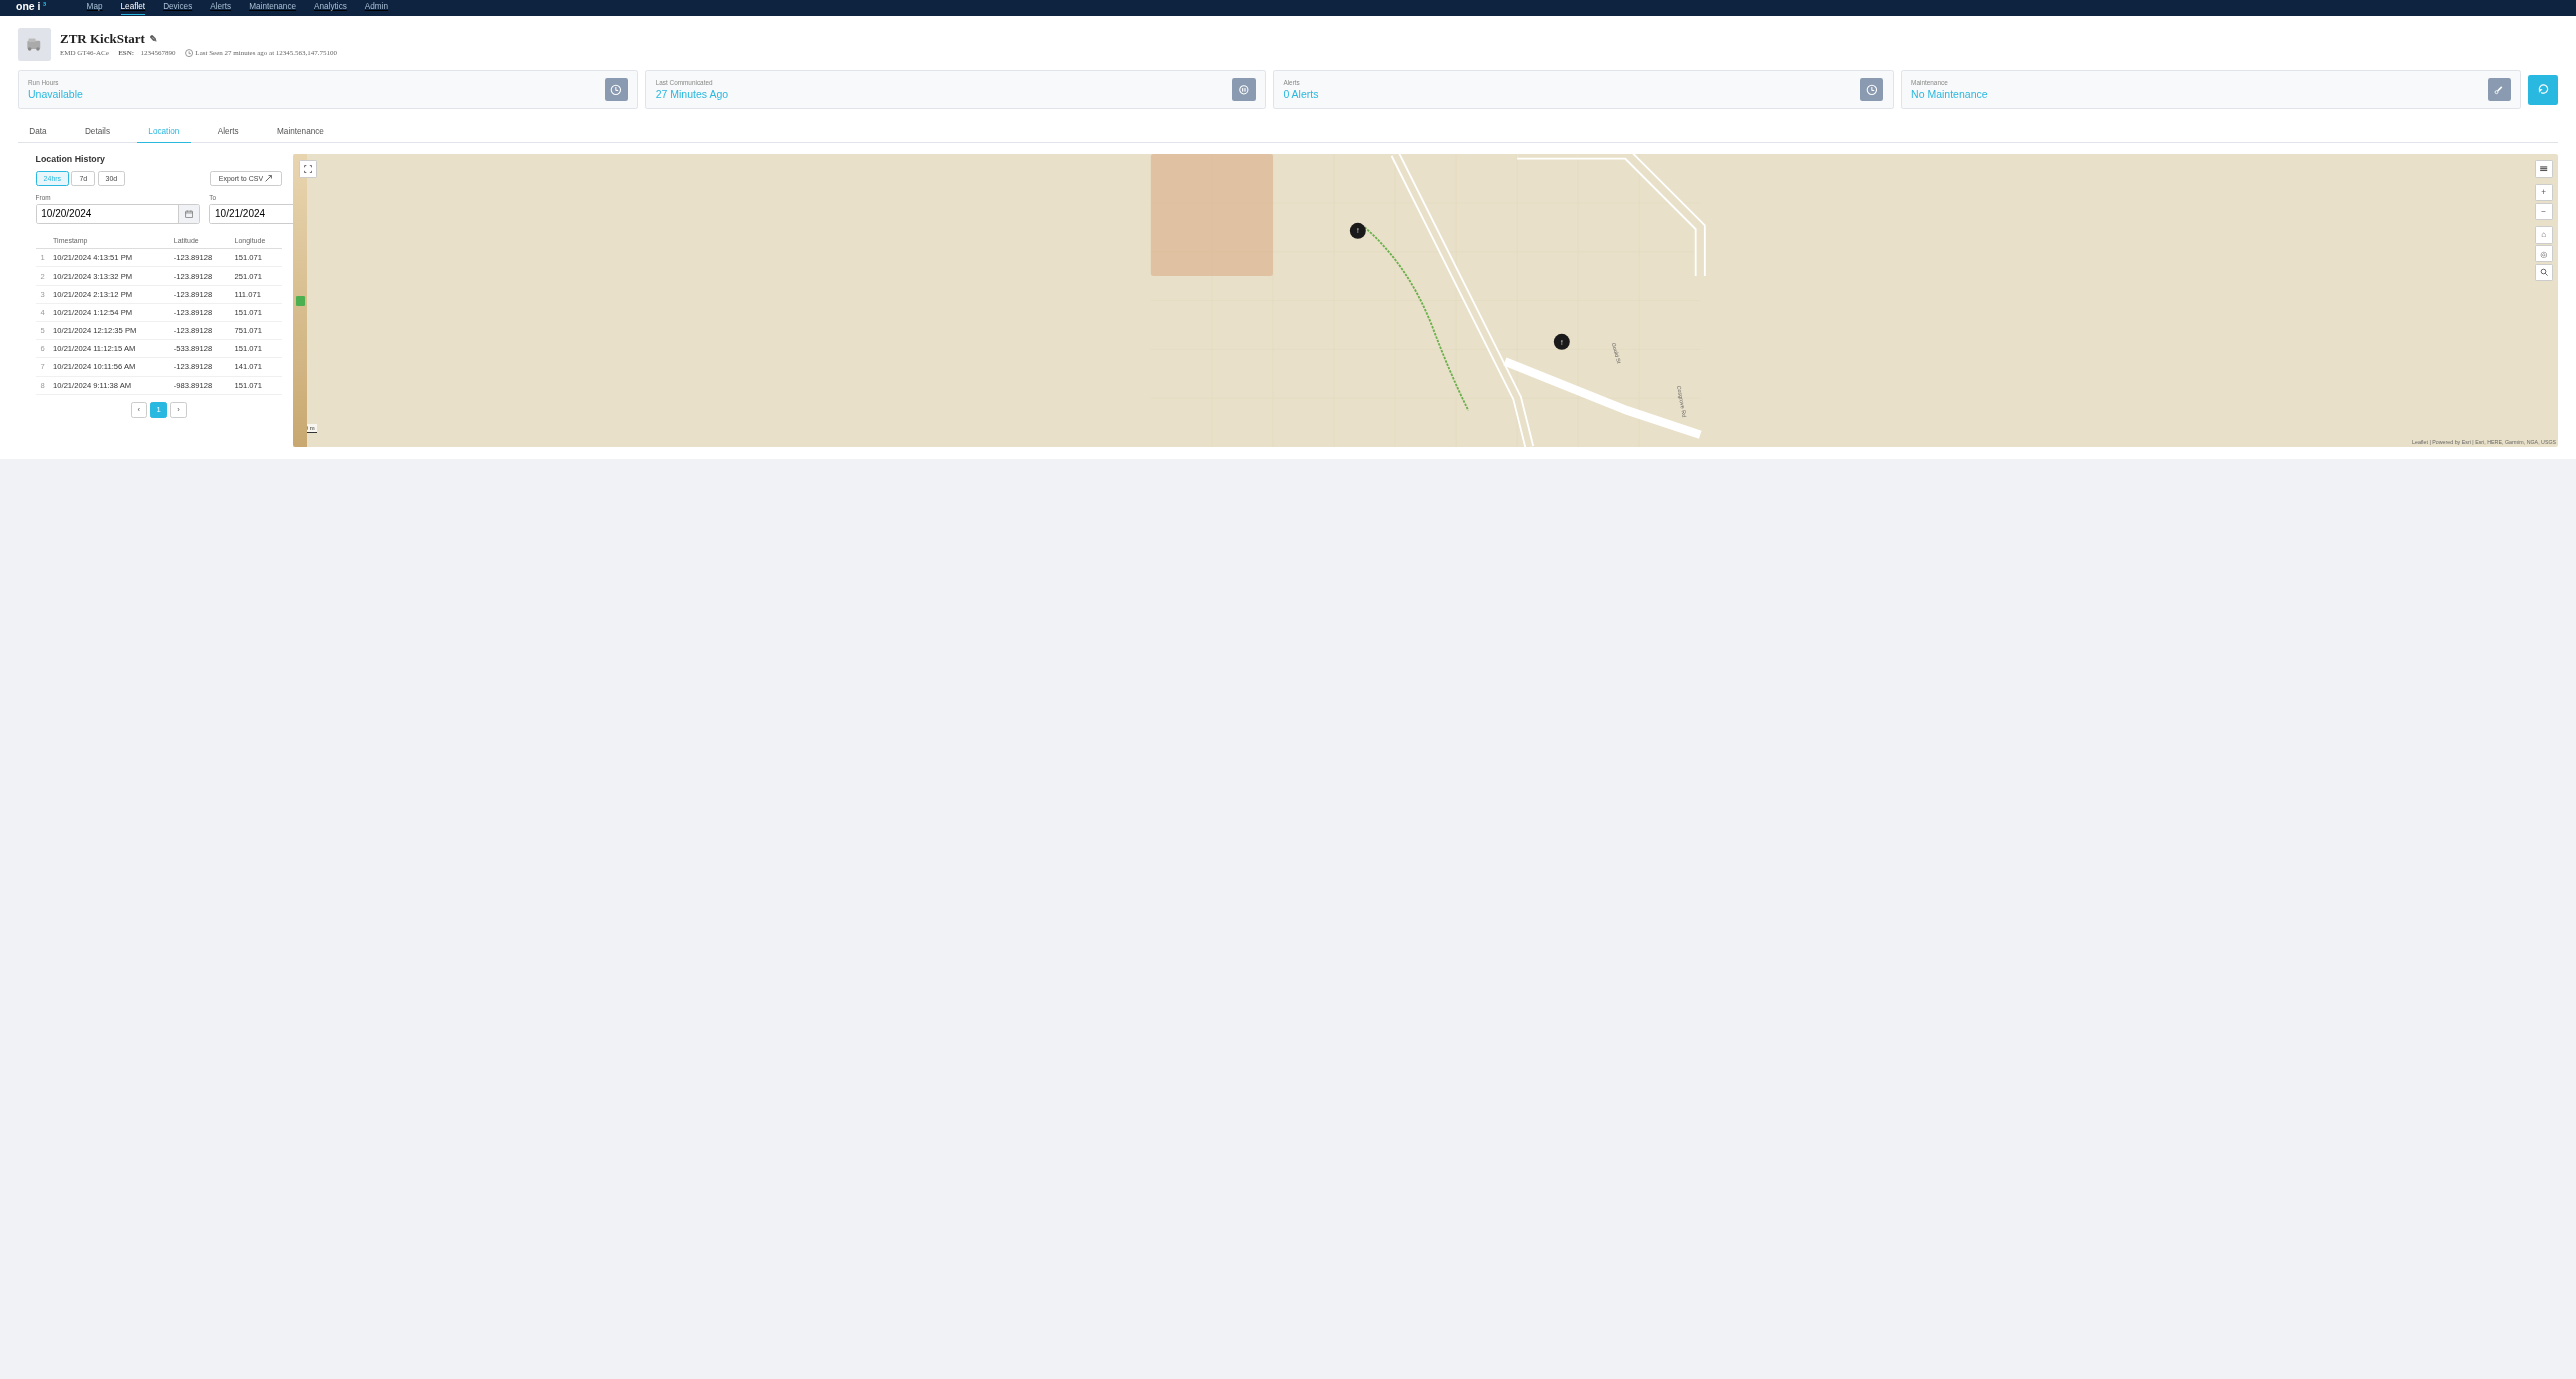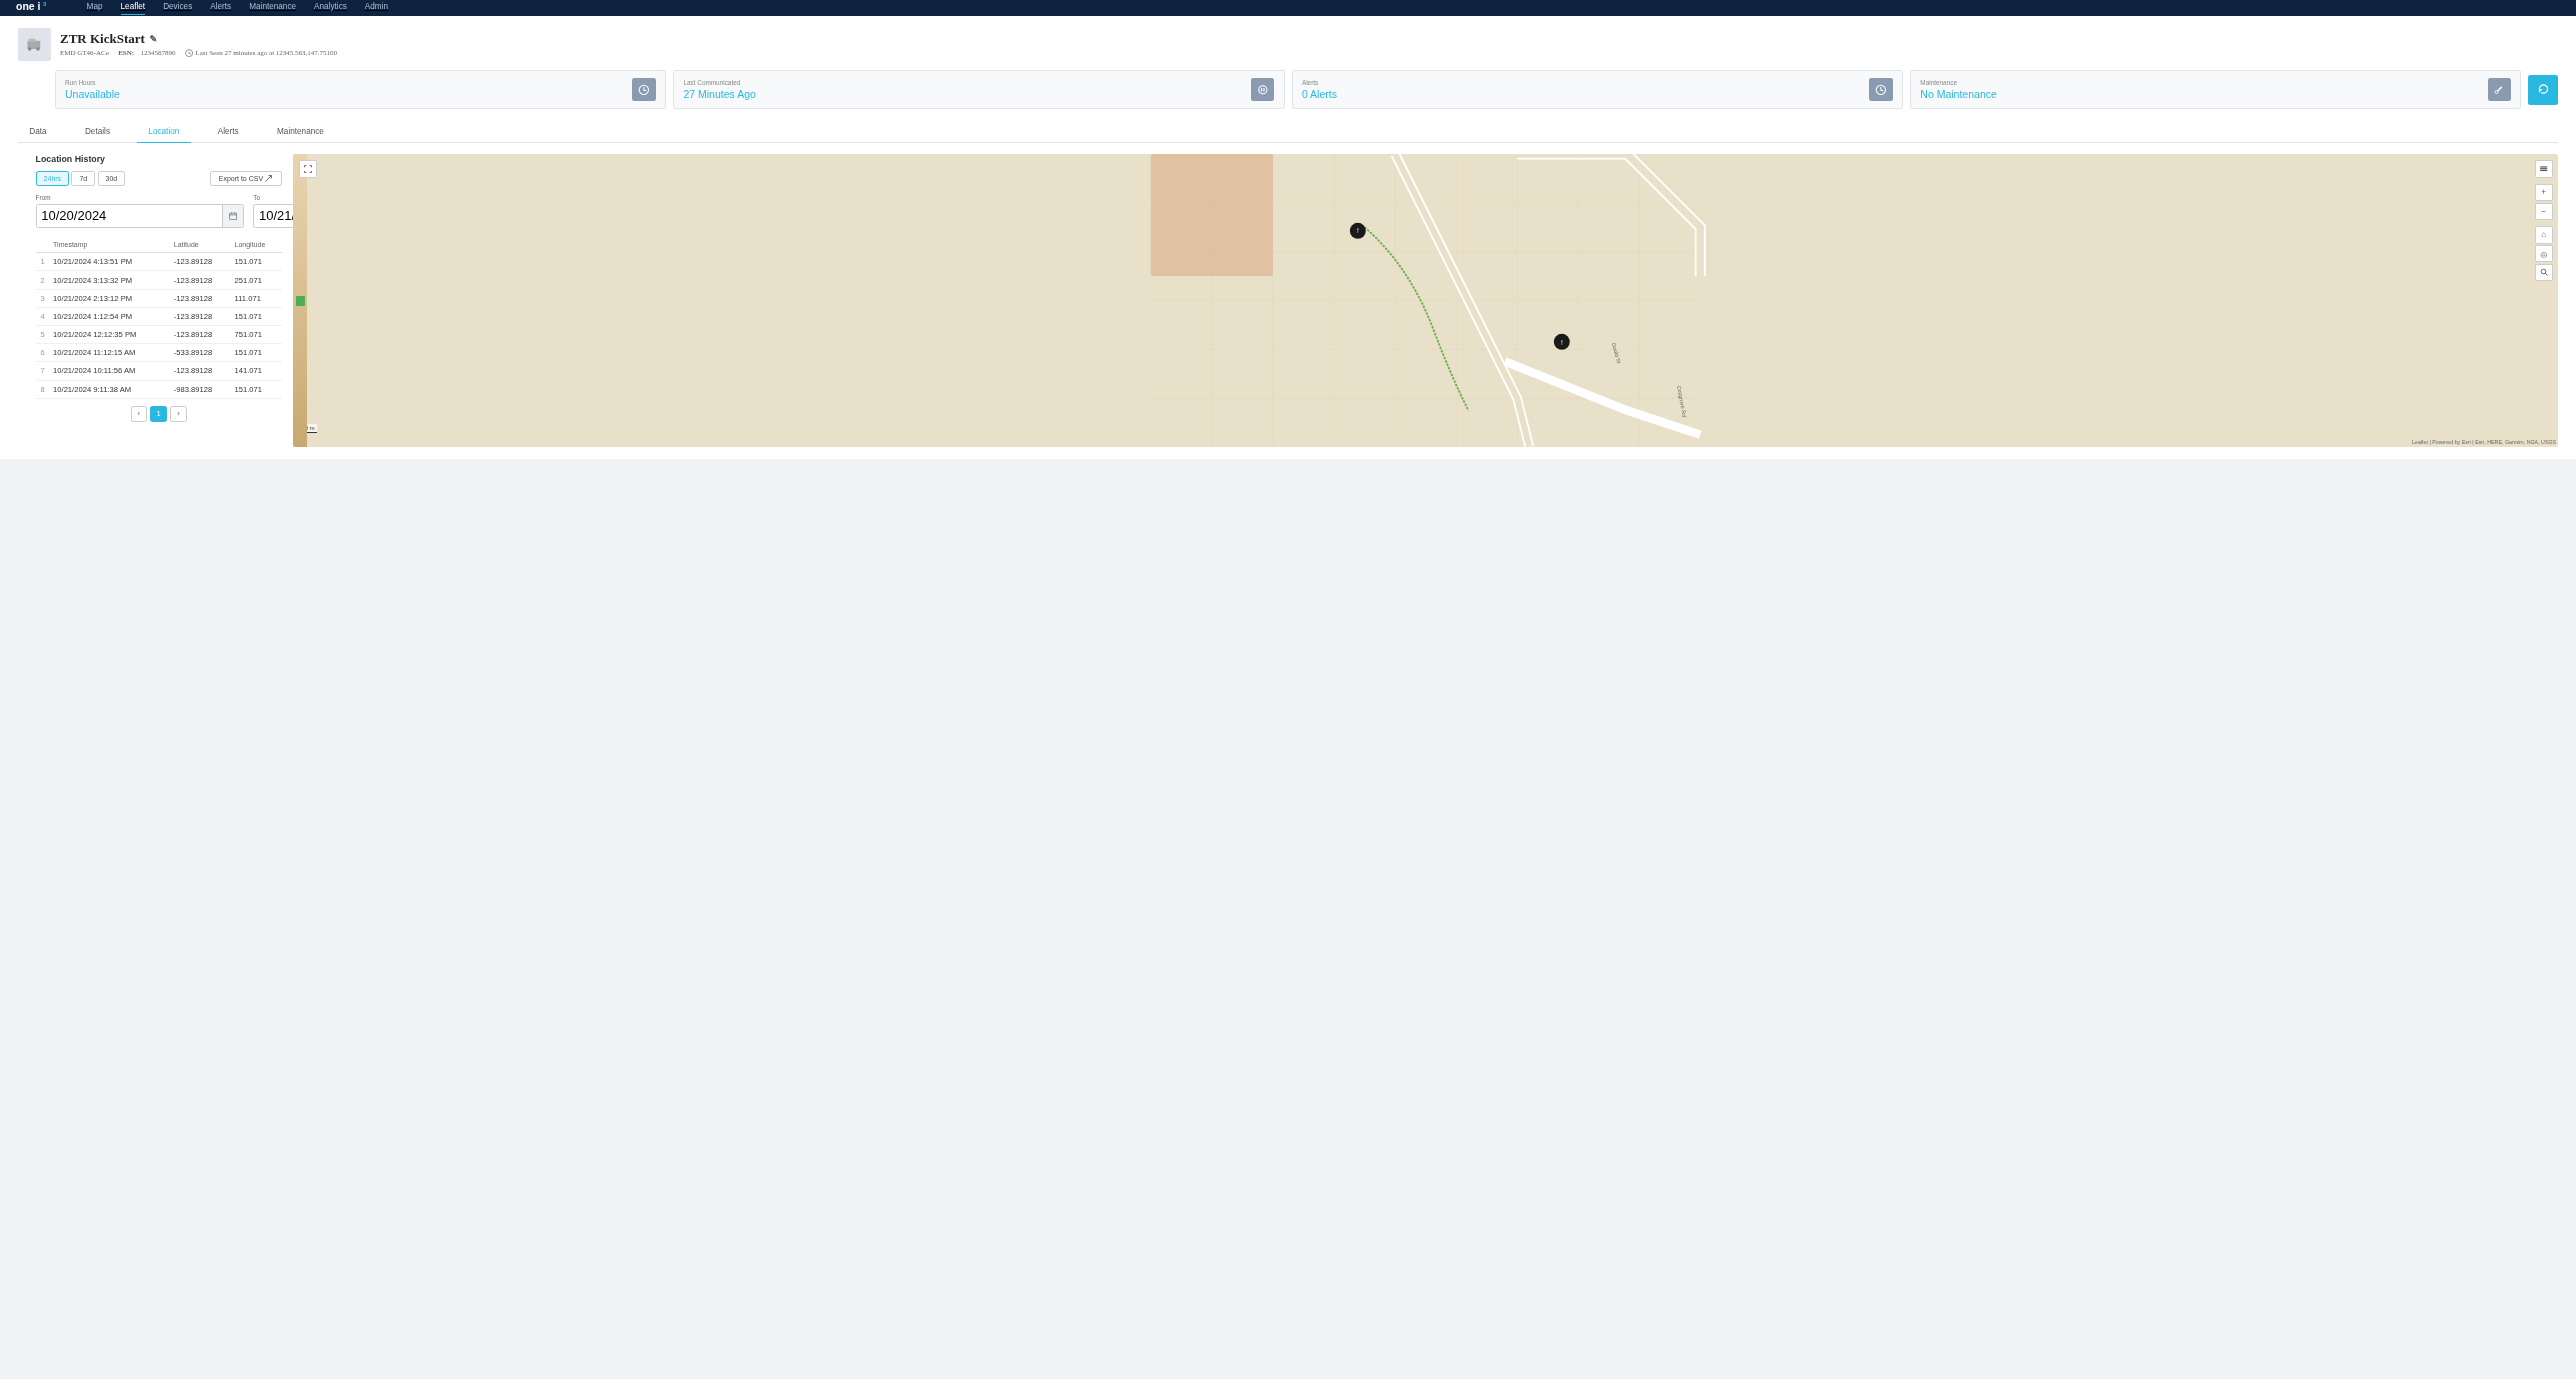--- a/index.html
+++ b/index.html
@@ -186,21 +186,21 @@
       display: flex;
       border: 0.6px solid #ccc;
       border-radius: 2.3px;
       overflow: hidden;
     }
     .date-input-wrap input {
       flex: 1;
       padding: 3.5px 4.7px;
       border: none;
       outline: none;
-      font-size: 13px;
+      font-size: 10px;
     }
     .date-input-wrap .cal-btn {
       background: #f0f2f5;
       border: none;
       border-left: 0.6px solid #ccc;
       padding: 0 5.9px;
       cursor: pointer;
       color: #555;
     }
 
@@ -362,21 +362,21 @@
               <circle cx="7" cy="7" r="6" fill="none" stroke="#888" stroke-width="1.5"></circle>
               <line x1="7" y1="4" x2="7" y2="8" stroke="#888" stroke-width="1.5"></line>
               <line x1="7" y1="8" x2="10" y2="8" stroke="#888" stroke-width="1.5"></line>
             </svg>
           <span>Last Seen 27 minutes ago at  12345.563,147.75100</span>
         </span>
       </div>
     </div>
   </div>
 
-  <div style="display:flex; align-items:center; gap:7px; margin-bottom:11.7px;margin-left:37px;">
+  <div style="display:flex; align-items:center; gap:7px; margin-bottom:11.7px;">
     <div class="stats-row" style="flex:1; display:flex; gap:7px; margin-bottom:0;">
 
       <div class="stat-card">
         <div class="stat-card-text">
           <div class="stat-label">Run Hours</div>
           <div class="stat-value">Unavailable</div>
         </div>
         <div class="stat-icon">
           <svg width="11.7" height="11.7" viewBox="0 0 20 20">
               <circle cx="10" cy="10" r="8" fill="none" stroke="white" stroke-width="1.8"></circle>

